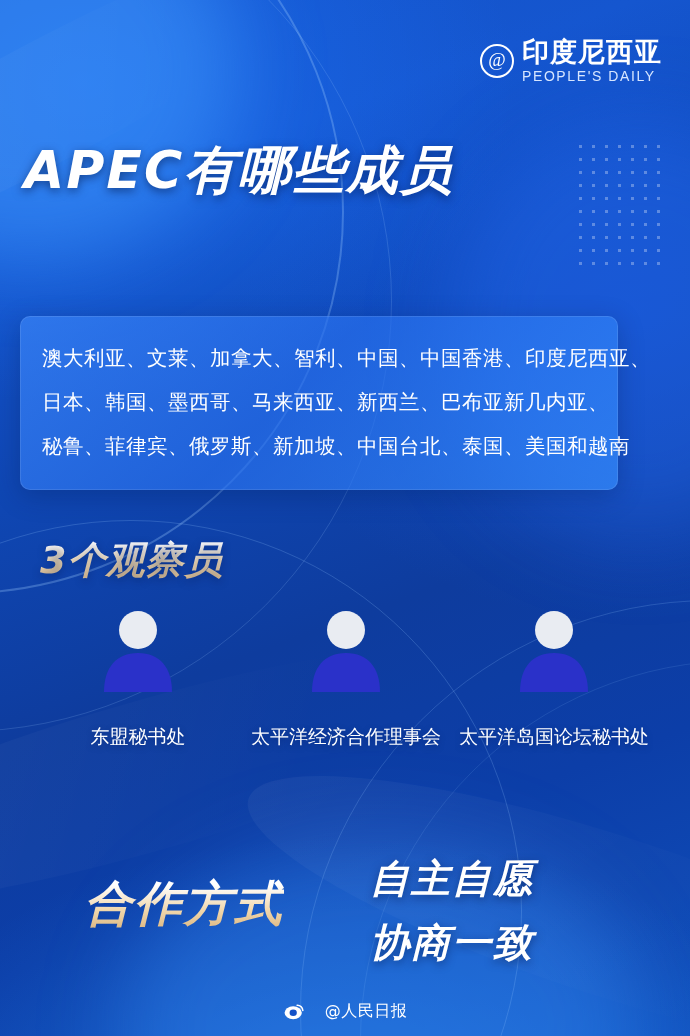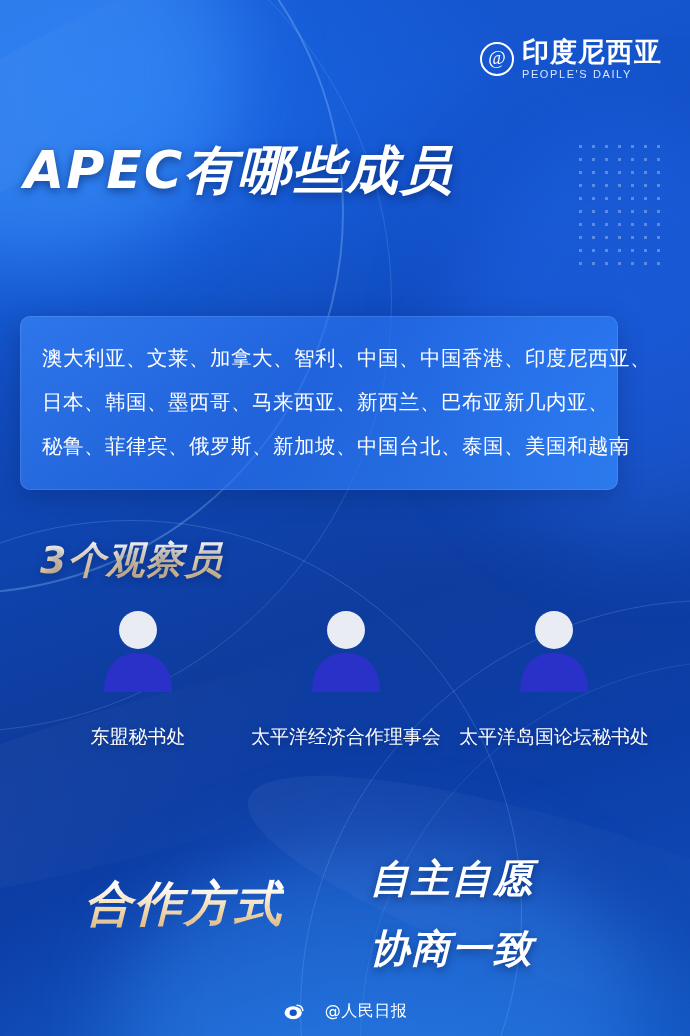--- a/index.html
+++ b/index.html
@@ -91,21 +91,21 @@
   .logo-text { display: flex; flex-direction: column; line-height: 1; }
   .logo-cn {
     color: #ffffff;
     font-size: 27px;
     font-weight: bold;
     letter-spacing: 1px;
     font-family: "DejaVu Sans", sans-serif;
   }
   .logo-en {
     color: #d7e6ff;
-    font-size: 11px;
+    font-size: 14px;
     letter-spacing: 1.6px;
     margin-top: 4px;
   }
 
   
   .h-title {
     position: absolute;
     left: 24px;
     top: 136px;
     font-size: 52px;
@@ -195,21 +195,21 @@
     background-clip: text;
     color: transparent;
     text-align: center;
   }
   .coop-values {
     position: absolute;
     left: 370px;
     top: 852px;
     display: flex;
     flex-direction: column;
-    gap: 16px;
+    gap: 10px;
     justify-content: flex-end;
   }
   .coop-value {
     font-size: 39px;
     font-weight: bold;
     font-style: italic;
     letter-spacing: 2px;
     color: #ffffff;
     font-family: "DejaVu Sans", sans-serif;
     text-shadow: 0 3px 9px rgba(0,20,70,0.5);

